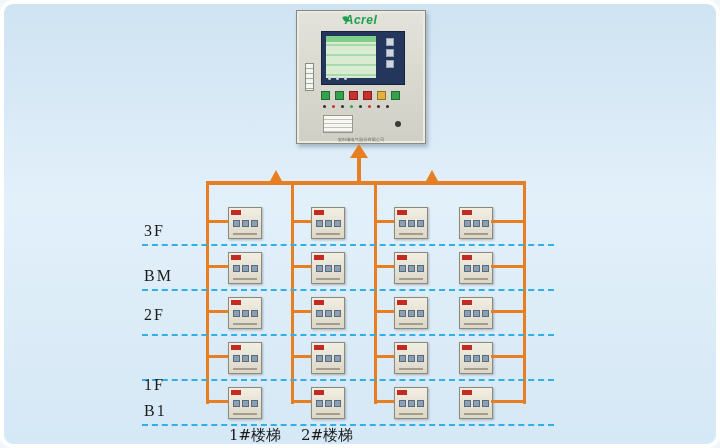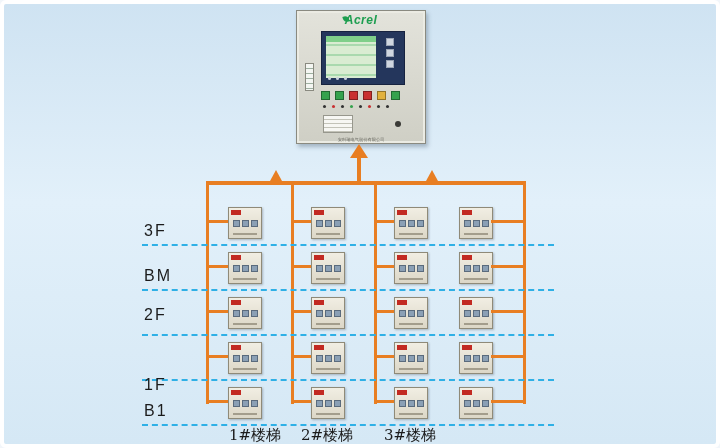--- a/index.html
+++ b/index.html
@@ -1,19 +1,19 @@
 <!DOCTYPE html>
 <html><head>
 <meta charset="utf-8">
 <style>
   html,body{margin:0;padding:0;background:#f2f6fa;}
   .stage{
     position:relative;width:720px;height:448px;box-sizing:border-box;
     background:linear-gradient(180deg,#cfe3f2 0%,#e2f0fa 45%,#d5e8f5 100%);
-    border:4px solid #ffffff;border-radius:6px;overflow:hidden;
+    border:4px solid #ffffff;border-radius:13px;overflow:hidden;
     font-family:"Liberation Sans",sans-serif;
     --bus:#E87E22;--floorline:#2FB0E6;
   }
   
   .cabinet{position:absolute;left:292px;top:6px;width:128px;height:132px;
     background:linear-gradient(180deg,#e3e3db,#cfcfc5);
     border:1px solid #8a8a80;box-shadow:inset 0 0 0 2px #ebebe3,2px 3px 4px rgba(60,80,100,.35);}
   .brand{position:absolute;left:0;top:2px;width:100%;text-align:center;
     color:#1E9E50;font-weight:bold;font-style:italic;font-size:12px;letter-spacing:.5px;}
   .brand-leaf{position:absolute;left:46px;top:5px;width:6px;height:6px;background:#1E9E50;
@@ -33,21 +33,21 @@
   .keyhole{position:absolute;left:98px;top:110px;width:6px;height:6px;border-radius:50%;background:#3a3a36;}
   .cab-footer{position:absolute;left:0;bottom:1px;width:100%;text-align:center;font-size:5px;color:#6b6b63;transform:scale(.85);}
   
   .bus{position:absolute;background:var(--bus);}
   .tri-up{position:absolute;width:0;height:0;border-left:6px solid transparent;border-right:6px solid transparent;border-bottom:11px solid var(--bus);}
   .tri-main{position:absolute;width:0;height:0;border-left:9px solid transparent;border-right:9px solid transparent;border-bottom:14px solid var(--bus);}
   
   .floorline{position:absolute;left:138px;width:412px;height:0;border-top:2px dashed var(--floorline);}
   
   .floor-label{position:absolute;left:140px;width:46px;height:20px;color:#1b1b1b;
-    font-family:Liberation Sans, sans-serif;font-size:16px;letter-spacing:2px;}
+    font-family:Liberation Serif, serif;font-size:16px;letter-spacing:2px;}
   .stair-label{position:absolute;top:422px;width:74px;text-align:center;color:#1b1b1b;
     font-family:"DejaVu Serif","Liberation Serif",serif;font-size:15px;}
   
   .device{position:absolute;width:32px;height:30px;background:linear-gradient(180deg,#f1eee3,#dcd7c7);
     border:1px solid #8f8a78;box-shadow:1px 1px 2px rgba(60,70,80,.35);}
   .device .tag{position:absolute;left:2px;top:2px;width:10px;height:5px;background:#c22a22;}
   .device .sq{position:absolute;top:12px;width:5px;height:5px;background:#8ba0b5;border:1px solid #5a6b7d;}
   .device .slot{position:absolute;left:4px;right:4px;bottom:3px;height:2px;background:#a39d8c;}
 </style>
 </head>
@@ -270,15 +270,14 @@
   <div class="floorline" style="top:420px"></div>
 
   <div class="floor-label" style="top:218px">3F</div>
   <div class="floor-label" style="top:263px">BM</div>
   <div class="floor-label" style="top:302px">2F</div>
   <div class="floor-label" style="top:372px">1F</div>
   <div class="floor-label" style="top:398px">B1</div>
 
   <div class="stair-label" style="left:214px">1#楼梯</div>
   <div class="stair-label" style="left:286px">2#楼梯</div>
-  <div class="stair-label" style="left:369px">3#楼梯</div>
 
 </div>
 
 </body></html>

